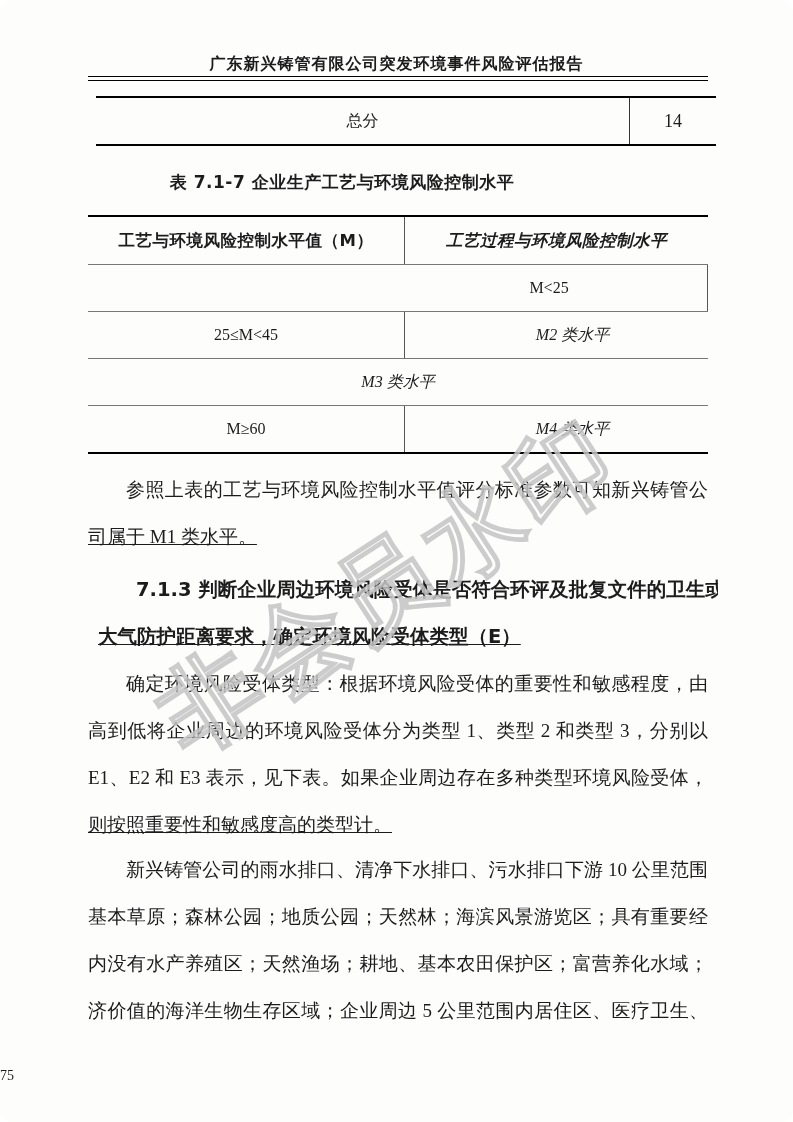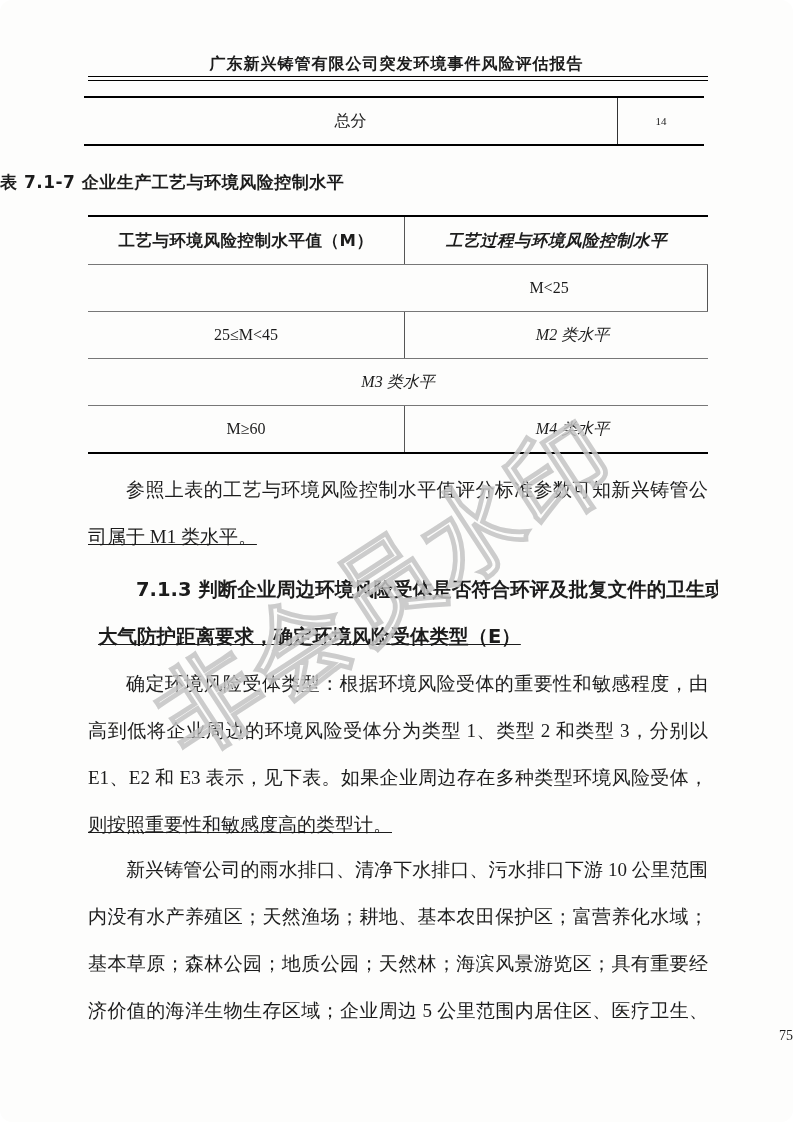--- a/index.html
+++ b/index.html
@@ -21,32 +21,32 @@
     position:absolute;top:52px;left:0;width:793px;height:24px;
     text-align:center;font-family:"DejaVu Sans","Liberation Sans",sans-serif;
     font-weight:700;font-size:16px;letter-spacing:1px;line-height:24px;
   }
   .header-rule{
     position:absolute;top:76px;left:88px;width:620px;height:5px;
     border-top:1.6px solid var(--heavy);border-bottom:1.4px solid var(--heavy);
   }
   
   .score-table{
-    position:absolute;top:96px;left:84px;width:620px;height:50px;
+    position:absolute;top:96px;left:96px;width:620px;height:50px;
     border-top:2.2px solid var(--heavy);border-bottom:2.6px solid var(--heavy);
     display:flex;align-items:stretch;font-size:16px;
   }
   .score-cell-label{flex:1;display:flex;align-items:center;justify-content:center;}
   .score-cell-value{
     width:87px;border-left:1.2px solid #333;display:flex;align-items:center;justify-content:center;
-    font-size:11px;
+    font-size:18px;
   }
   
   .table-caption{
-    position:absolute;top:171px;left:0;width:684px;
+    position:absolute;top:171px;left:0;width:684px;text-align:center;
     font-family:"DejaVu Sans","Liberation Sans",sans-serif;
     font-weight:700;font-size:17px;letter-spacing:.5px;
   }
   
   .control-table{
     position:absolute;top:215px;left:88px;width:620px;
     border-top:2.6px solid var(--heavy);border-bottom:2.6px solid var(--heavy);
   }
   .t-row{display:flex;height:47px;justify-content:flex-end;}
   .t-row + .t-row{border-top:1.1px solid var(--light);gap:32px;}
@@ -68,21 +68,21 @@
   .section-heading{
     font-family:"DejaVu Sans","Liberation Sans",sans-serif;
     font-weight:700;font-size:19.5px;
   }
   #para1{top:466px;}
   #heading713{top:566px;margin-left:10px;}
   #para2{top:660px;}
   #para3{top:846px;}
   
   .page-number{
-    position:absolute;top:1028px;left:0;width:793px;text-align:right;
+    position:absolute;top:1068px;left:0;width:793px;text-align:left;
     font-size:14px;
   }
   
   .watermark{
     position:absolute;top:588px;left:388px;
     transform:translate(-50%,-50%) rotate(-33deg);
     font-family:"DejaVu Sans","Liberation Sans",sans-serif;font-weight:700;
     font-size:100px;letter-spacing:4px;white-space:nowrap;
     color:transparent;-webkit-text-stroke:1.6px var(--wm);
     opacity:.85;pointer-events:none;z-index:5;
@@ -136,22 +136,22 @@
 
   <div class="textblock" id="para2">
     <div class="line indent">确定环境风险受体类型：根据环境风险受体的重要性和敏感程度，由</div>
     <div class="line">高到低将企业周边的环境风险受体分为类型 1、类型 2 和类型 3，分别以</div>
     <div class="line">E1、E2 和 E3 表示，见下表。如果企业周边存在多种类型环境风险受体，</div>
     <div class="line last">则按照重要性和敏感度高的类型计。</div>
   </div>
 
   <div class="textblock" id="para3">
     <div class="line indent">新兴铸管公司的雨水排口、清净下水排口、污水排口下游 10 公里范围</div>
+    <div class="line">基本草原；森林公园；地质公园；天然林；海滨风景游览区；具有重要经</div>
     <div class="line">内没有水产养殖区；天然渔场；耕地、基本农田保护区；富营养化水域；</div>
-    <div class="line">基本草原；森林公园；地质公园；天然林；海滨风景游览区；具有重要经</div>
     <div class="line">济价值的海洋生物生存区域；企业周边 5 公里范围内居住区、医疗卫生、</div>
   </div>
 
   <div class="page-number">75</div>
 
   <div class="watermark">非会员水印</div>
 
 </div>
 
 </body></html>

